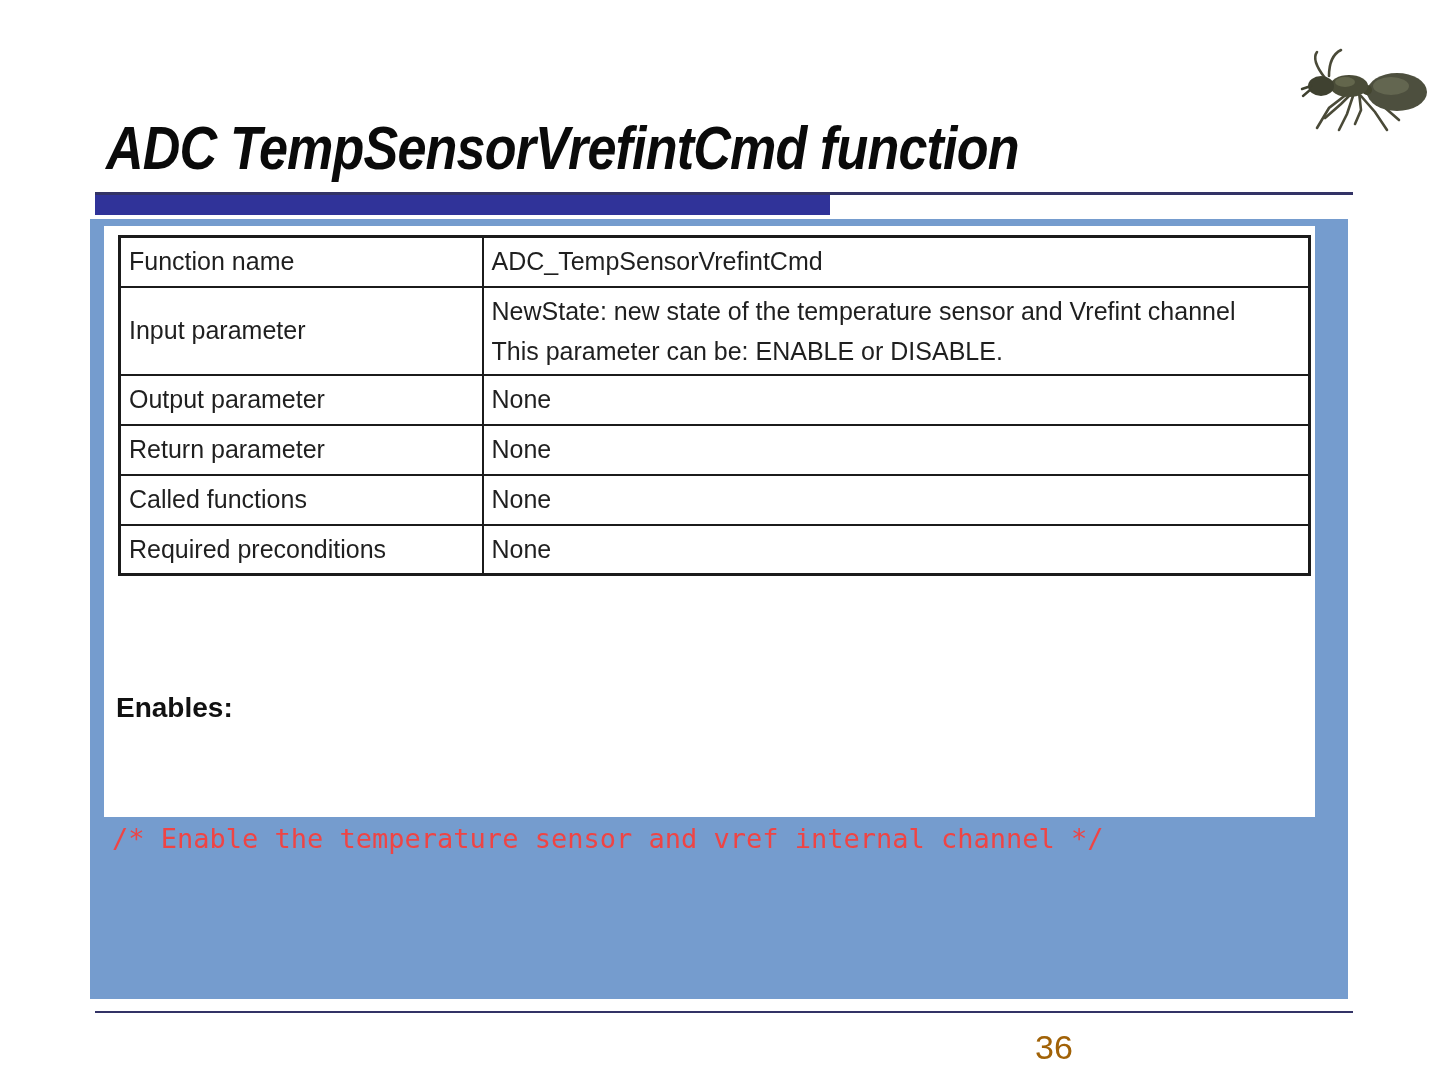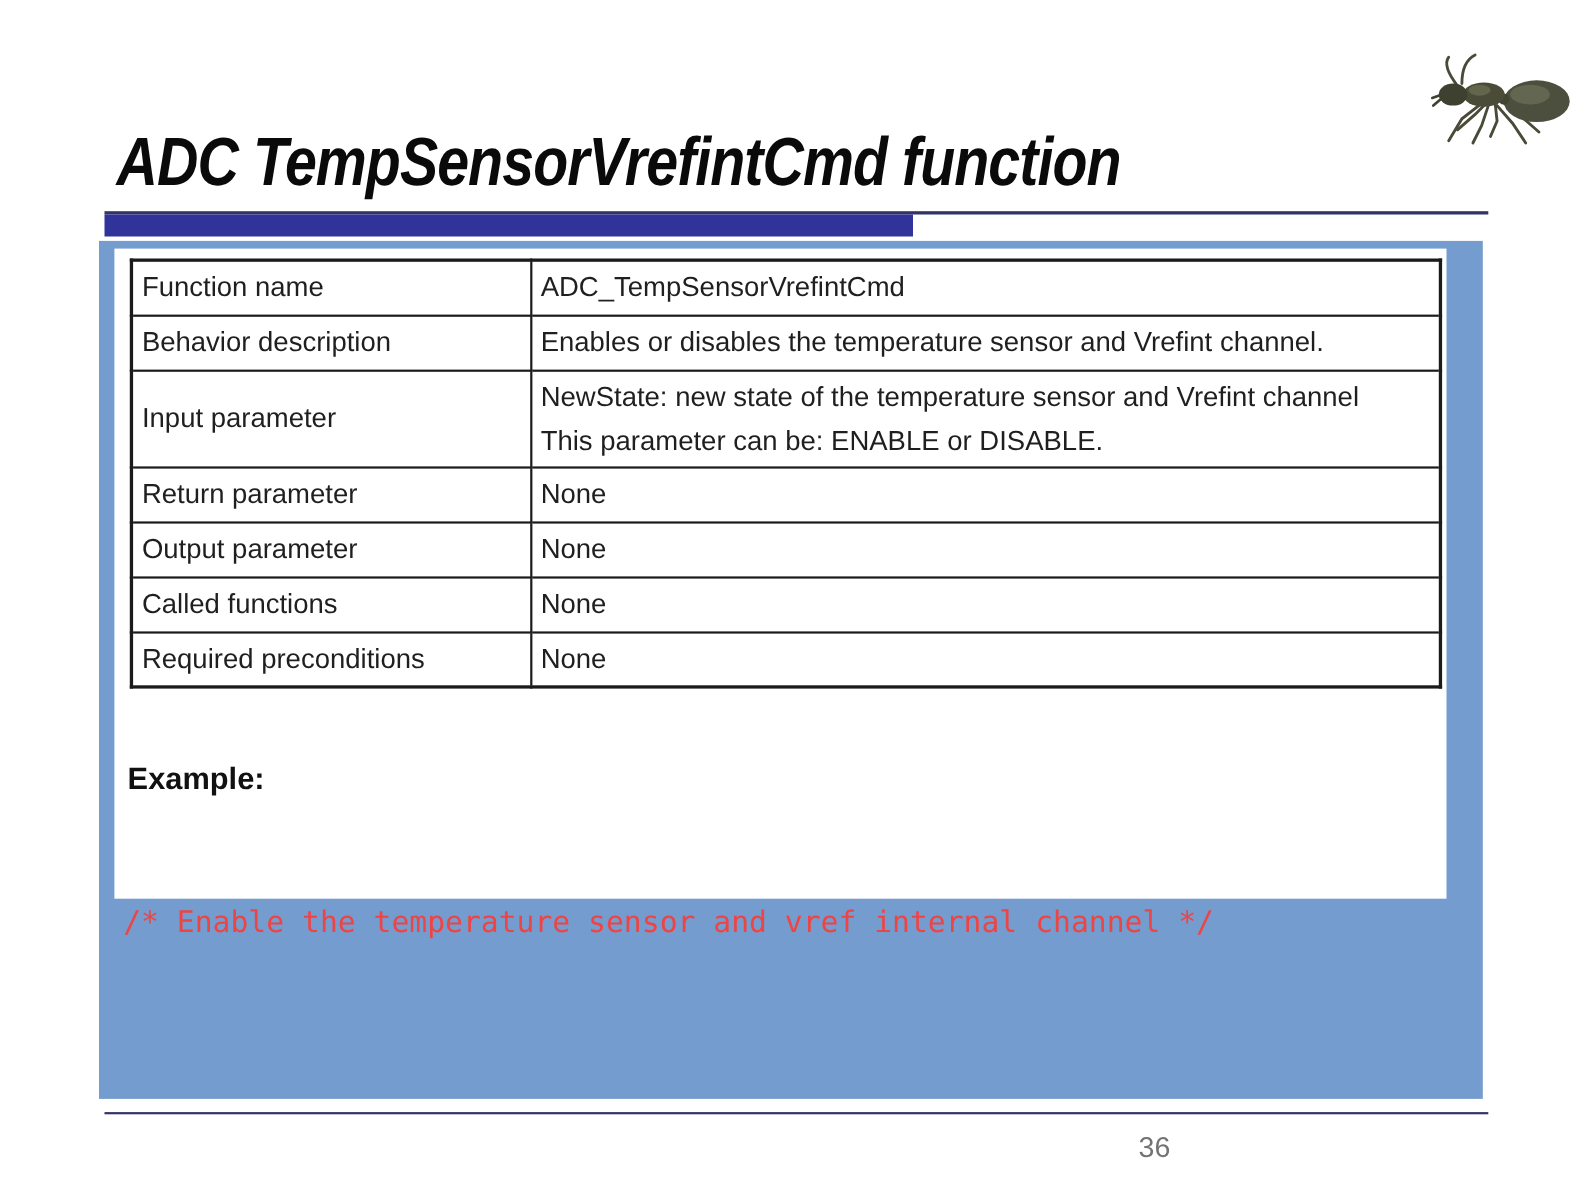--- a/index.html
+++ b/index.html
@@ -127,22 +127,22 @@
     top: 971px;
     width: 1258px;
     height: 2px;
     background: var(--line_navy);
   }
 
   .page-number {
     position: absolute;
     left: 1035px;
     top: 988px;
-    font-size: 26px;
-    color: #737373;
+    font-size: 34px;
+    color: #a16207;
   }
 </style>
 </head>
 <body>
 
 <div class="slide">
 
   <svg class="ant-logo" viewBox="0 0 140 88" aria-hidden="true">
 
     <g stroke="#4a4a38" stroke-width="2.6" fill="none" stroke-linecap="round">
@@ -180,51 +180,47 @@
       <table class="func-table">
         <colgroup>
             <col class="c-label">
             <col>
           </colgroup>
         <tbody>
           <tr>
             <td>Function name</td>
             <td>ADC_TempSensorVrefintCmd</td>
           </tr>
-          <tr>
-            <td>Behavior description</td>
-            <td>Enables or disables the temperature sensor and Vrefint channel.</td>
-          </tr>
           <tr class="tall">
             <td>Input parameter</td>
             <td>
               <div class="value-line">NewState: new state of the temperature sensor and Vrefint channel</div>
               <div class="value-line">This parameter can be: ENABLE or DISABLE.</div>
             </td>
           </tr>
           <tr>
+            <td>Output parameter</td>
+            <td>None</td>
+          </tr>
+          <tr>
             <td>Return parameter</td>
-            <td>None</td>
-          </tr>
-          <tr>
-            <td>Output parameter</td>
             <td>None</td>
           </tr>
           <tr>
             <td>Called functions</td>
             <td>None</td>
           </tr>
           <tr>
             <td>Required preconditions</td>
             <td>None</td>
           </tr>
         </tbody>
       </table>
 
-      <div class="example-label">Example:</div>
+      <div class="example-label">Enables:</div>
 
       <div class="code-block">
         <div>/* Enable the temperature sensor and vref internal channel */</div>
       </div>
 
     </div>
   </div>
 
   <div class="rule-bottom"></div>
   <div class="page-number">36</div>

